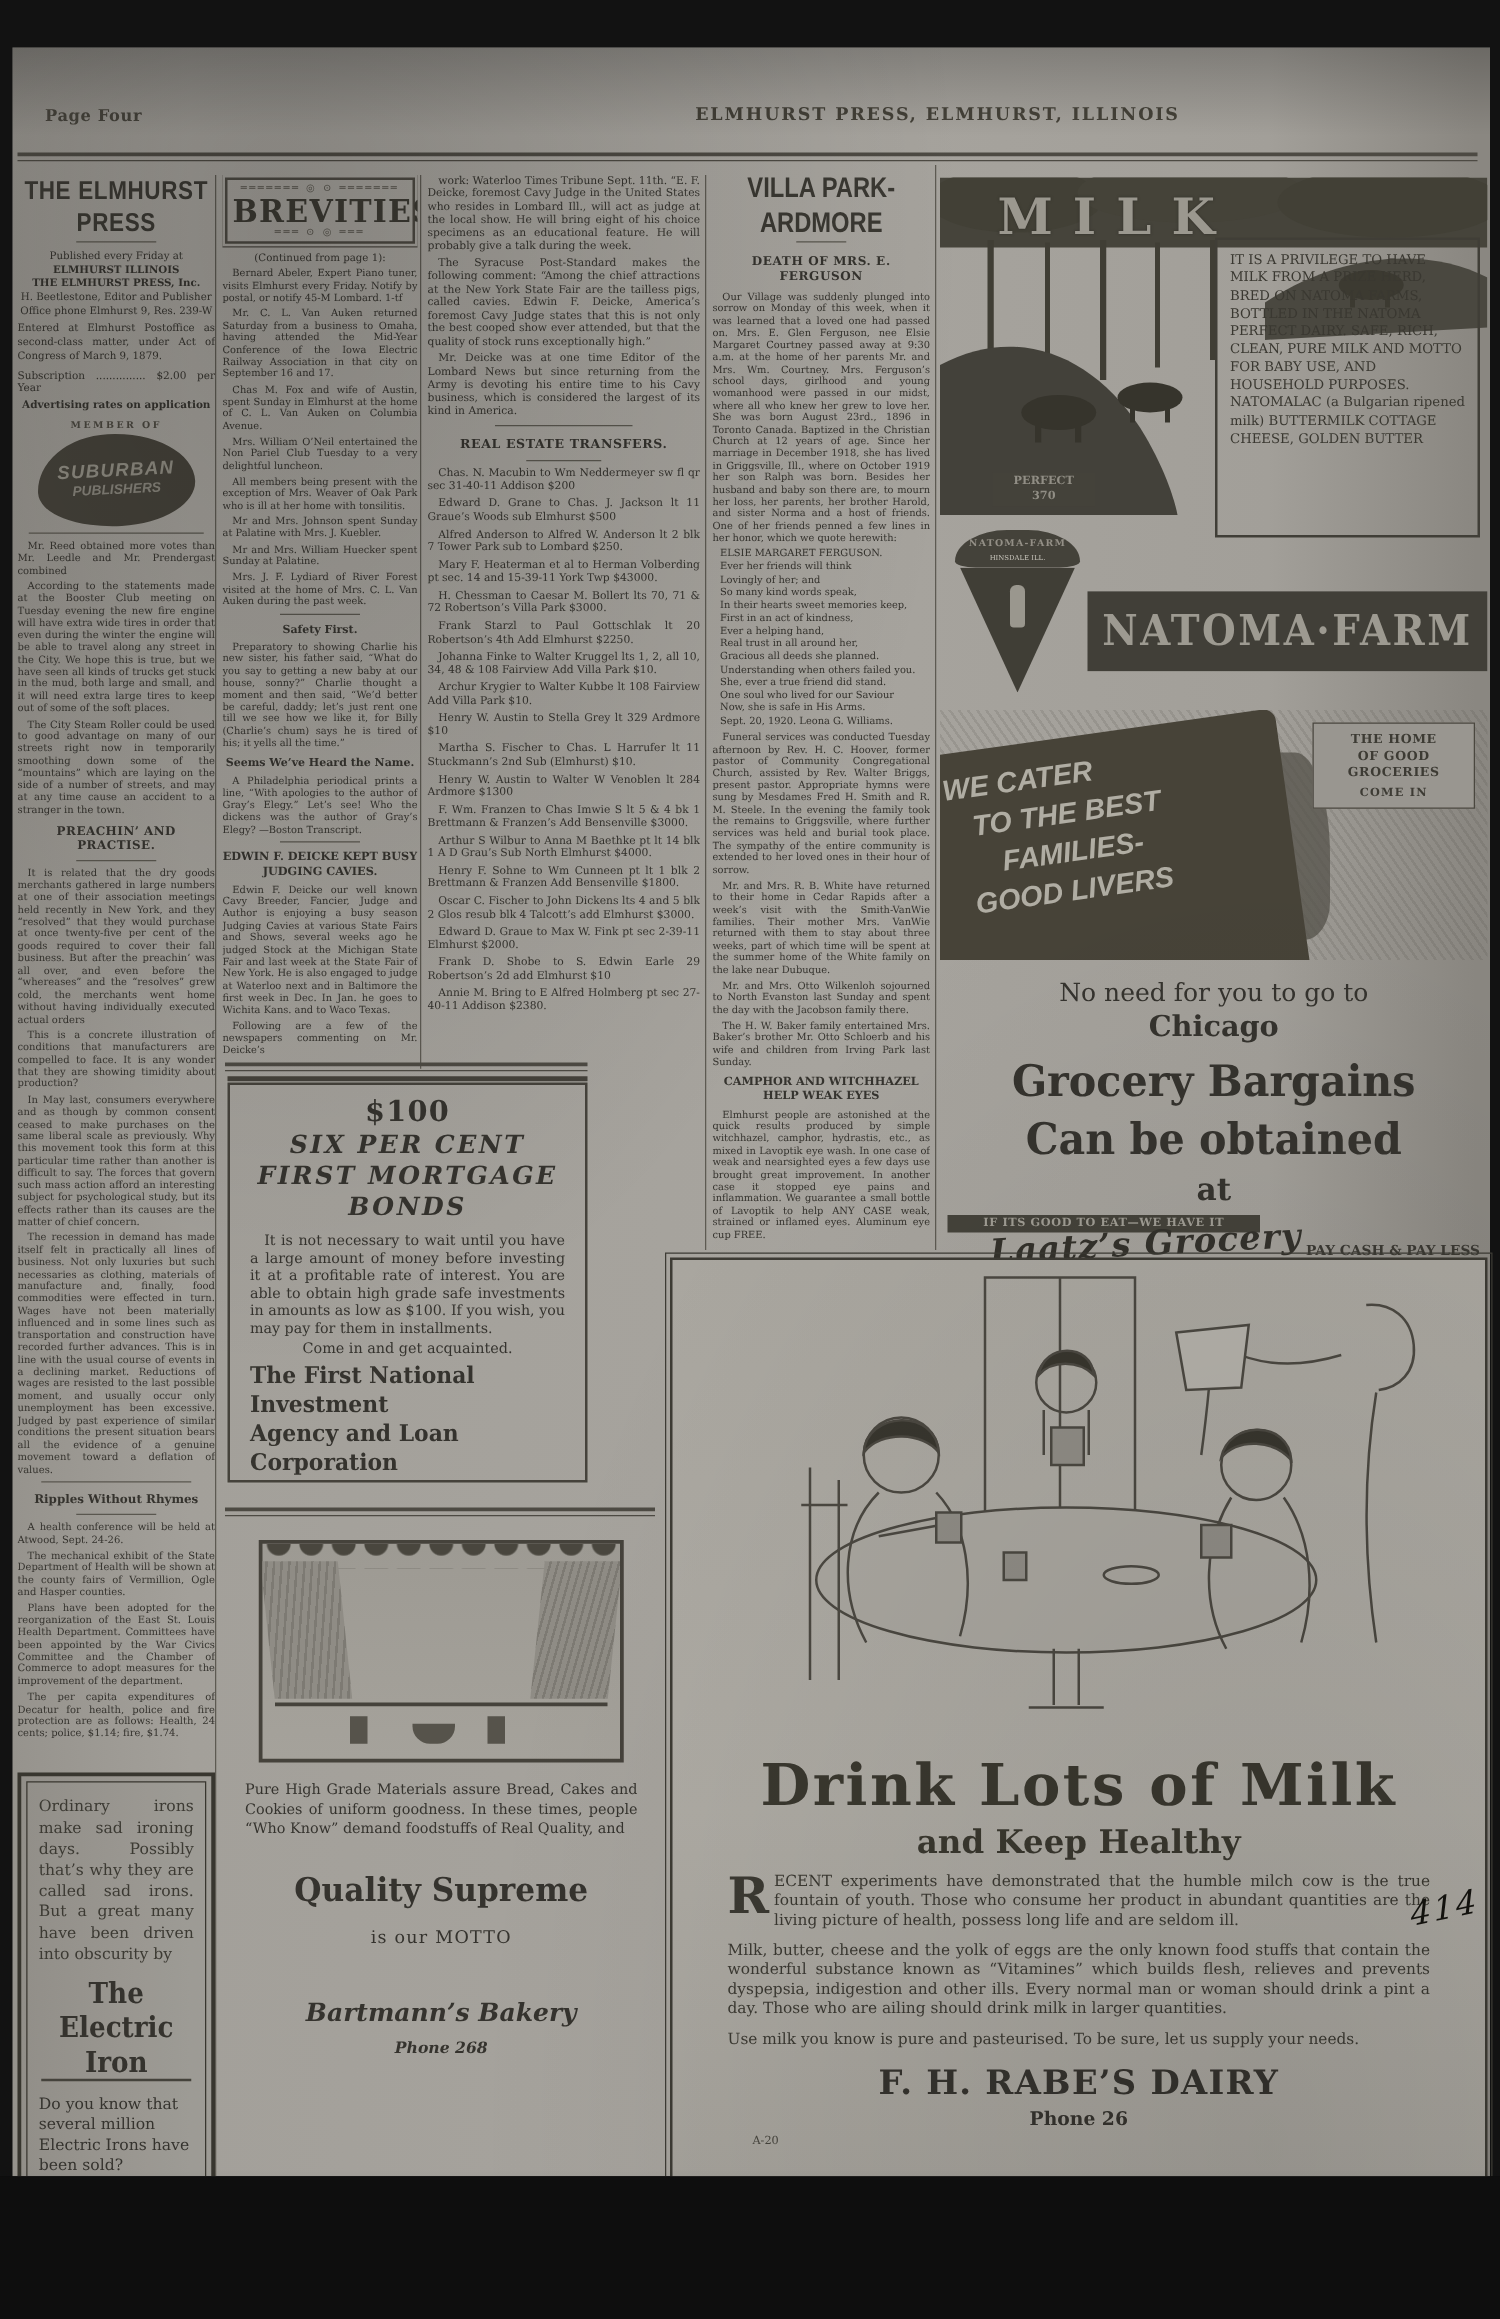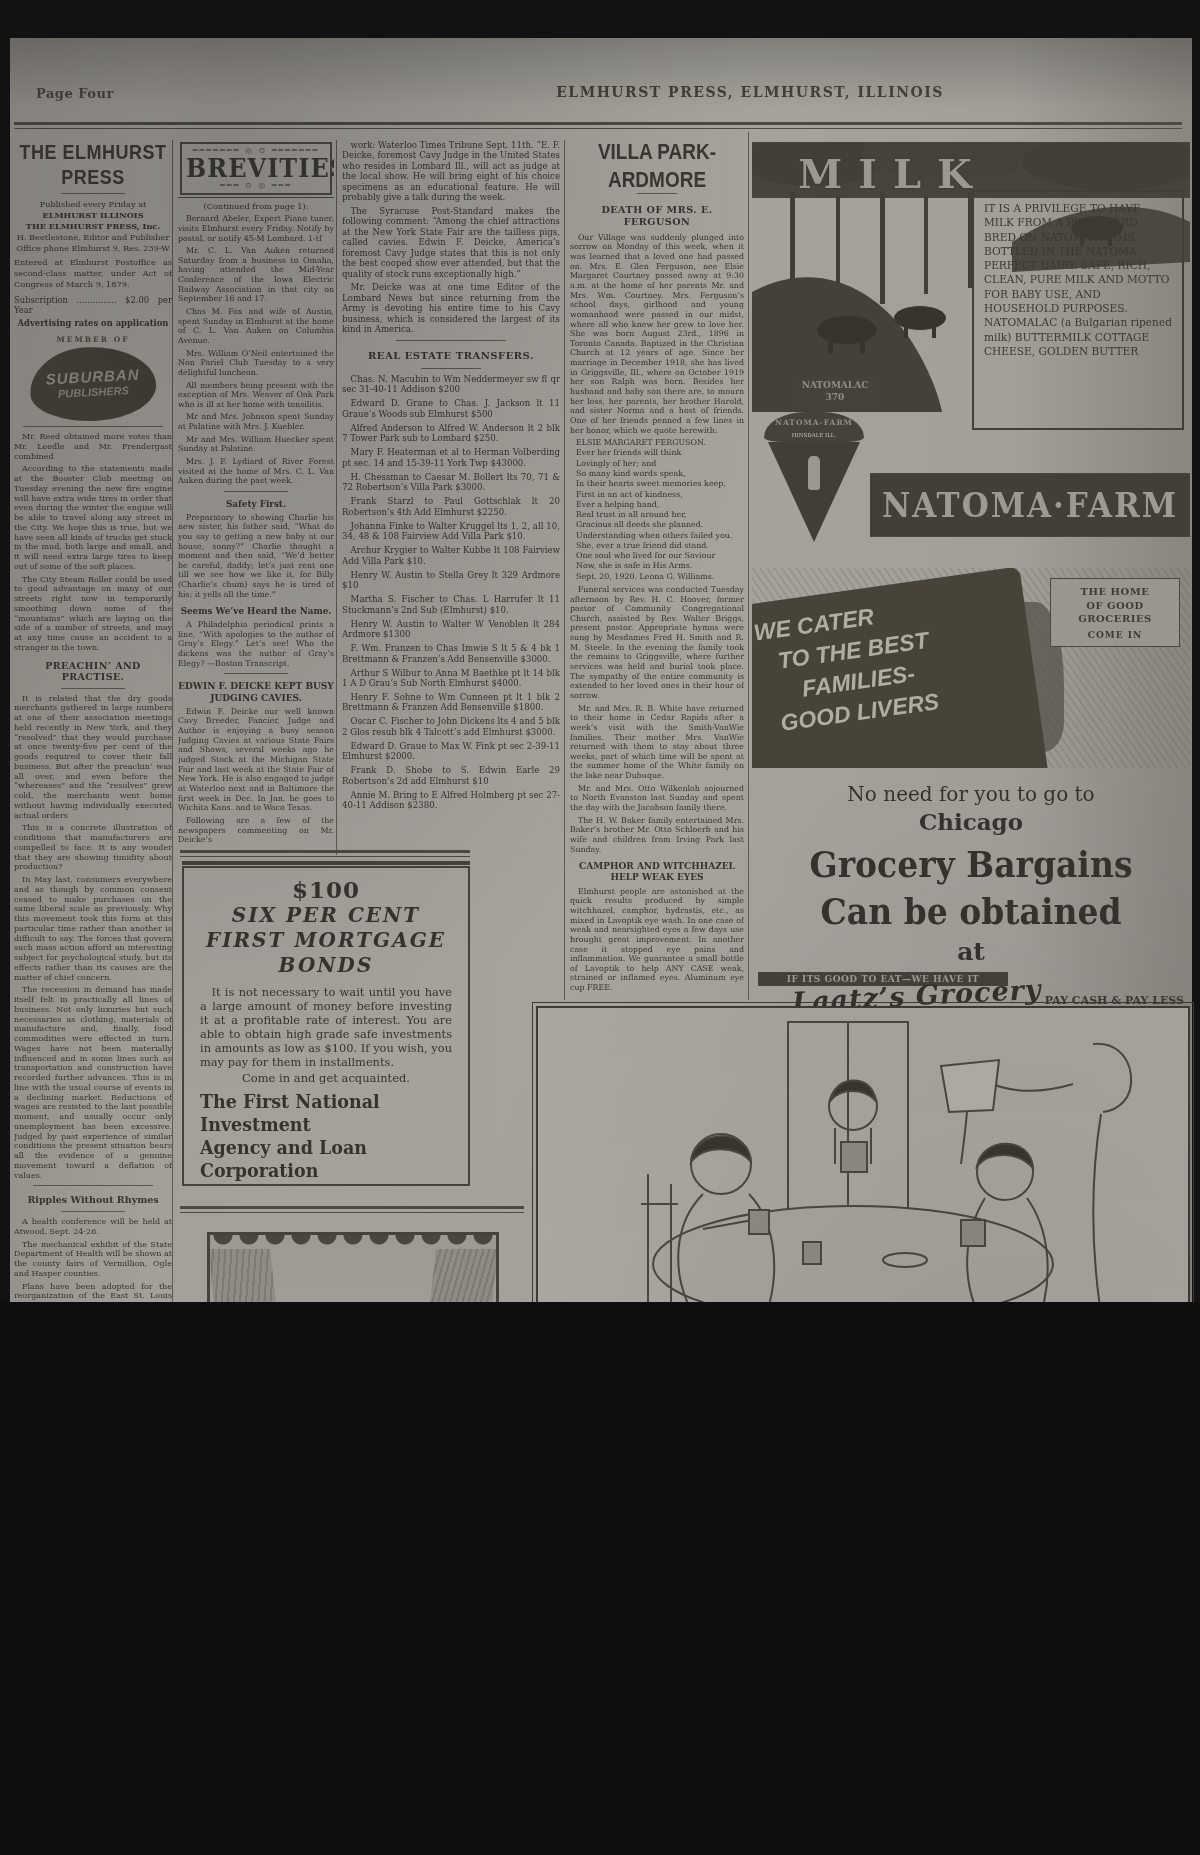--- a/index.html
+++ b/index.html
@@ -1,16 +1,16 @@
 <!DOCTYPE html>
 <html><head>
 <meta charset="utf-8">
 <style>
   html,body{margin:0;padding:0;background:#0e0e0e;}
-  .page{position:relative;width:1200px;height:1302px;background:#121212;overflow:hidden;
+  .page{position:relative;width:1200px;height:1741px;background:#121212;overflow:hidden;
         font-family:"DejaVu Serif", serif;color:#35332e;}
   .paper{position:absolute;left:10px;top:38px;width:1182px;height:1768px;
          background:linear-gradient(90deg,#96938d 0%,#a3a09a 12%,#a7a49e 55%,#a29f99 85%,#8a8781 99%);}
   .paper-shade{position:absolute;left:10px;top:38px;width:1182px;height:1768px;
          background:
            radial-gradient(ellipse at 18% 8%, rgba(0,0,0,.18), transparent 40%),
            radial-gradient(ellipse at 85% 95%, rgba(0,0,0,.10), transparent 45%),
            linear-gradient(180deg, rgba(0,0,0,.22), transparent 4%, transparent 96%, rgba(0,0,0,.25));}
   .blk{position:absolute;}
   .vrule{position:absolute;width:1px;background:#5d5a52;}
@@ -100,21 +100,21 @@
 
   
   .milk{overflow:hidden;}
   .milk-title{position:absolute;left:46px;top:18px;font-size:40px;font-weight:bold;letter-spacing:16px;
               color:#9b988f;text-shadow:0 0 2px #2e2c27;z-index:3;}
   .milk-panel{position:absolute;right:6px;top:58px;width:188px;height:218px;border:2px solid #403e37;
               padding:9px 10px;font-size:10.6px;line-height:1.35;color:#3a3831;text-align:left;z-index:2;
               font-family:"DejaVu Serif",serif;}
   .hinsdale{position:absolute;left:42px;top:246px;width:82px;text-align:center;background:#44423a;color:#918e85;
             font-size:9px;font-weight:bold;line-height:1.3;padding:2px 0;z-index:3;}
-  .natoma-logo{position:absolute;left:6px;top:280px;width:112px;height:136px;z-index:3;}
+  .natoma-logo{position:absolute;left:6px;top:292px;width:112px;height:136px;z-index:3;}
   .logo-arc{position:absolute;left:6px;top:0;width:100px;height:30px;background:#44423a;border-radius:50% 50% 20% 20%/100% 100% 20% 20%;
             color:#938f86;font-size:7.5px;font-weight:bold;text-align:center;line-height:22px;letter-spacing:1px;}
   .logo-sub{position:absolute;left:6px;top:20px;width:100px;color:#c5c2b9;font-size:5.5px;text-align:center;z-index:4;}
   .logo-tri{position:absolute;left:10px;top:30px;width:92px;height:100px;background:#403e36;
             clip-path:polygon(0 0,100% 0,50% 100%);}
   .logo-bottle{position:absolute;left:50px;top:44px;width:12px;height:34px;background:#9a978e;border-radius:5px 5px 3px 3px;}
   .natoma-banner{position:absolute;left:118px;top:344px;right:0;height:58px;background:#413f38;
                  color:#9d9a91;font-size:31px;font-weight:bold;letter-spacing:2px;text-align:center;line-height:58px;
                  font-family:"DejaVu Serif",serif;transform:scaleY(1.1);}
 
@@ -351,21 +351,21 @@
       <ellipse cx="95" cy="188" rx="30" ry="14" fill="#36342c"></ellipse>
       <rect x="76" y="196" width="5" height="16" fill="#36342c"></rect>
       <rect x="108" y="196" width="5" height="16" fill="#36342c"></rect>
       <ellipse cx="168" cy="176" rx="26" ry="12" fill="#36342c"></ellipse>
       <rect x="152" y="182" width="4" height="14" fill="#36342c"></rect>
       <rect x="180" y="182" width="4" height="14" fill="#36342c"></rect>
     </svg>
     <div class="milk-title">MILK</div>
     <div class="milk-panel">IT IS A PRIVILEGE TO HAVE MILK FROM A PRIZE HERD, BRED ON NATOMA FARMS, BOTTLED IN THE NATOMA PERFECT DAIRY.  SAFE, RICH, CLEAN, PURE MILK AND MOTTO FOR BABY USE, AND HOUSEHOLD PURPOSES. NATOMALAC (a Bulgarian ripened milk) BUTTERMILK COTTAGE CHEESE, GOLDEN BUTTER</div>
     <div class="hinsdale">
-      <div>NATOMALAC</div>
+      <div>PERFECT</div>
       <div>370</div>
     </div>
     <div class="natoma-logo">
       <div class="logo-arc">NATOMA-FARM</div>
       <div class="logo-sub">HINSDALE ILL.</div>
       <div class="logo-tri"></div>
       <div class="logo-bottle"></div>
     </div>
     <div class="natoma-banner">NATOMA·FARM</div>
   </div>

